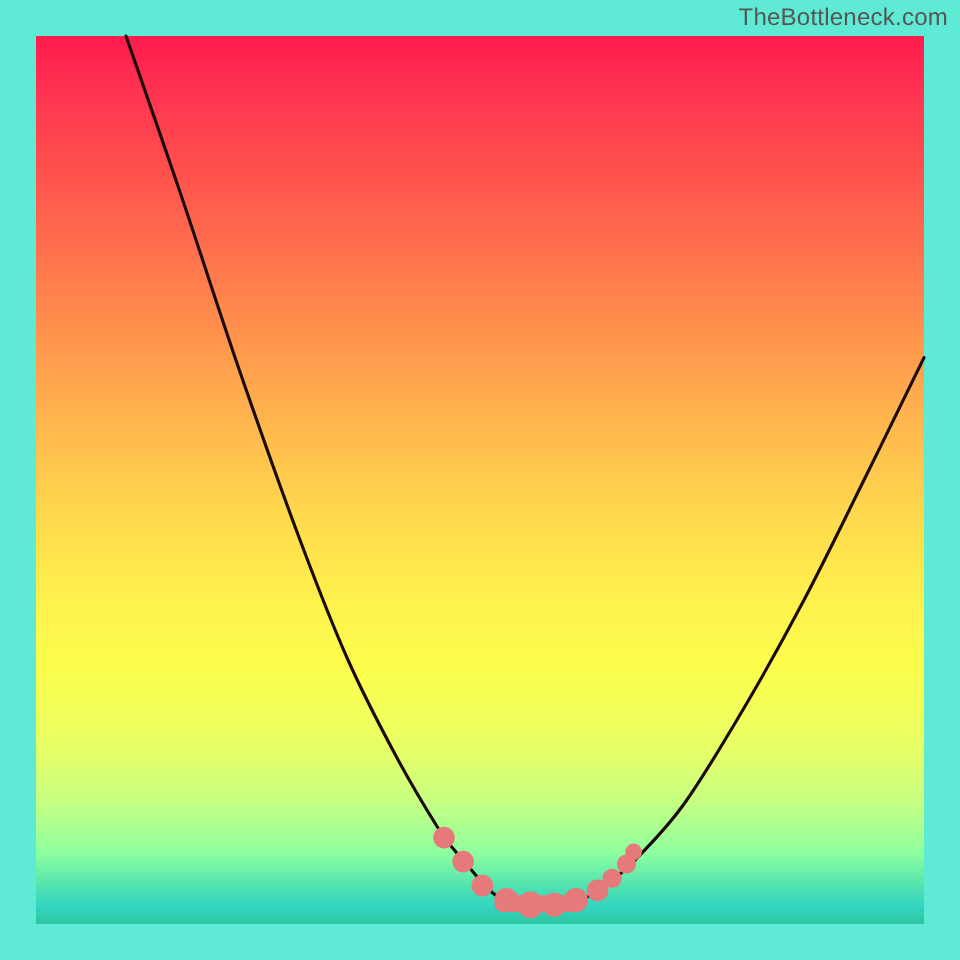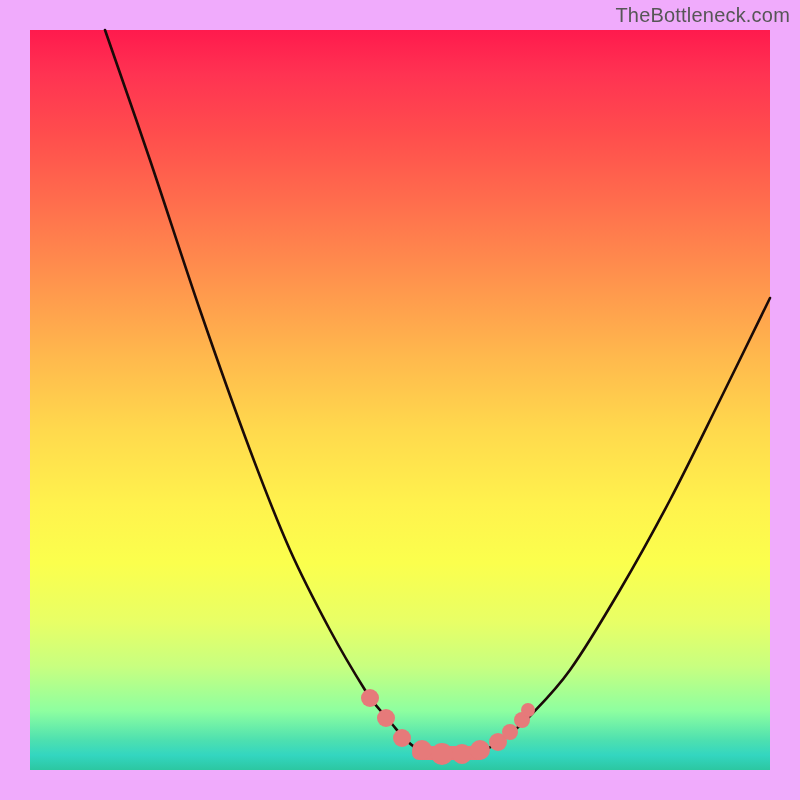--- a/index.html
+++ b/index.html
@@ -8,21 +8,21 @@
     width: 800px;
     height: 800px;
     background: #000;
     overflow: hidden;
     font-family: Arial, Helvetica, sans-serif;
   }
   .frame {
     position: relative;
     width: 800px;
     height: 800px;
-    background: #f0abfc;
+    background: #5eead4;
     text-align: center;
   }
   .plot-area {
     position: absolute;
     left: 30px;
     top: 30px;
     width: 740px;
     height: 740px;
     
     background: linear-gradient(

